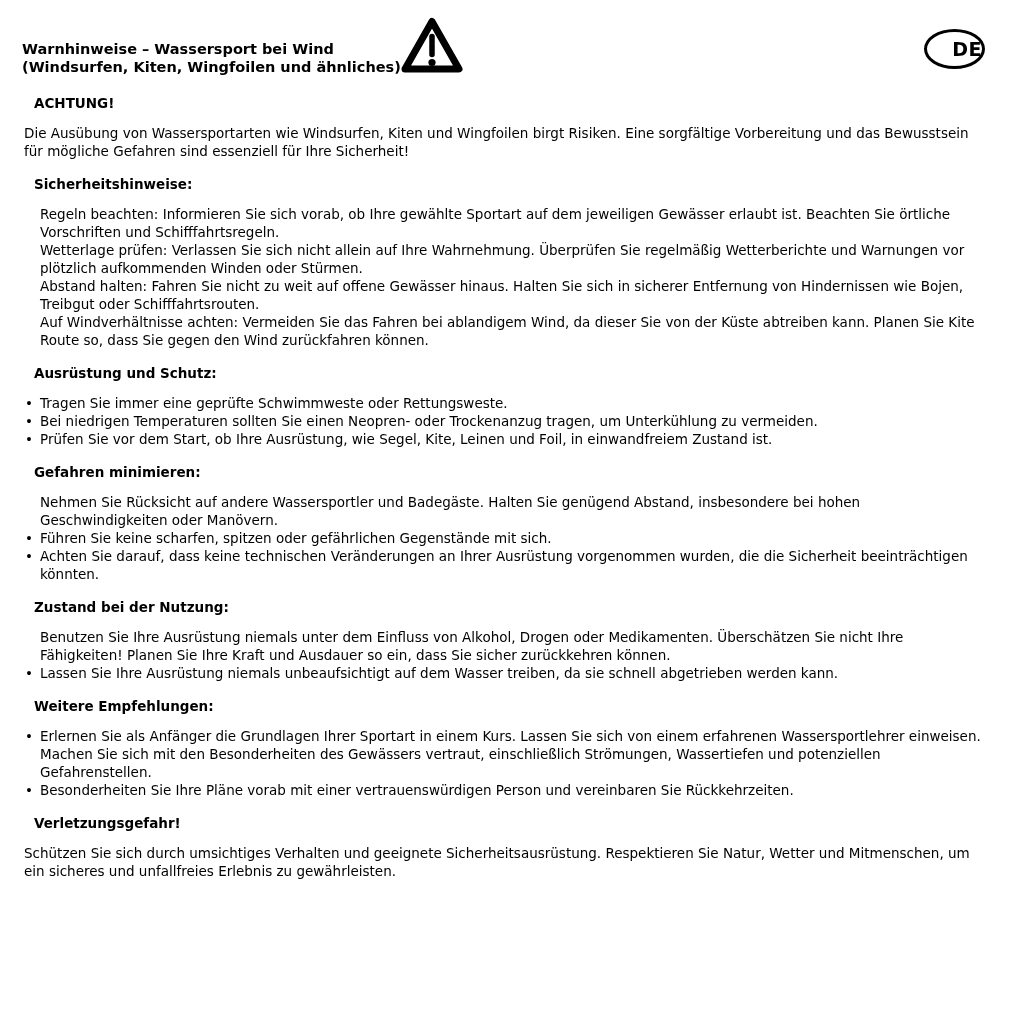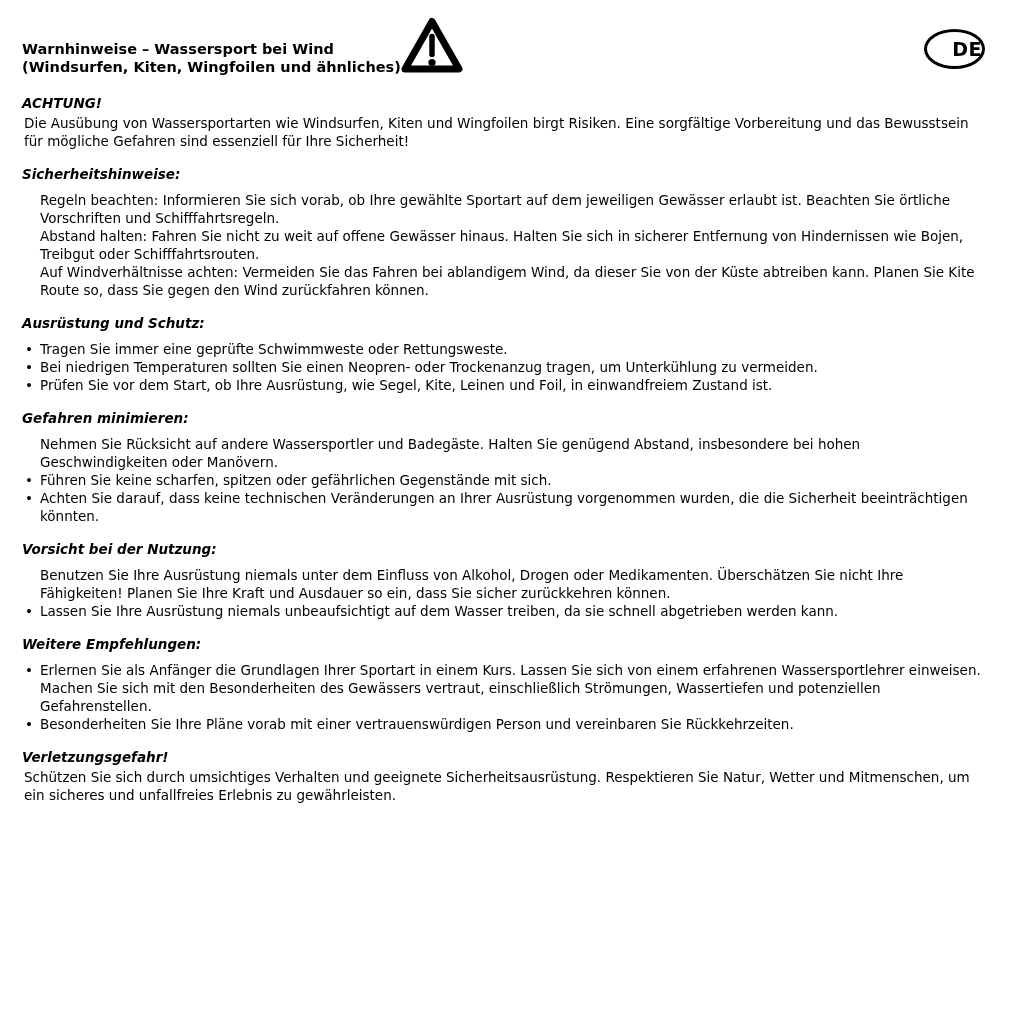--- a/index.html
+++ b/index.html
@@ -50,25 +50,24 @@
     border-radius: 50%;
     display: flex;
     align-items: center;
     justify-content: flex-end;
     font-weight: bold;
     font-size: 19px;
     letter-spacing: 0.5px;
   }
   .section { margin-top: 15px; }
   .heading {
-    margin: 0;
+    margin: 12px;
     font-size: 13.5px;
     font-weight: bold;
     line-height: 18px;
-    font-style: italic;
   }
   .para { margin: 2px; }
   .list-content { margin: 8px 0 0 18px; }
   .item { position: relative; }
   .marker {
     position: absolute;
     left: -15px;
     top: 0;
   }
 </style>
@@ -92,20 +91,21 @@
   </header>
   <main>
       <section class="section">
         <h2 class="heading">ACHTUNG!</h2>
         <p class="para">Die Ausübung von Wassersportarten wie Windsurfen, Kiten und Wingfoilen birgt Risiken. Eine sorgfältige Vorbereitung und das Bewusstsein für mögliche Gefahren sind essenziell für Ihre Sicherheit!</p>
       </section>
       <section class="section">
         <h2 class="heading">Sicherheitshinweise:</h2>
         <div class="list-content">
           <div class="item"><span class="item-text">Regeln beachten: Informieren Sie sich vorab, ob Ihre gewählte Sportart auf dem jeweiligen Gewässer erlaubt ist. Beachten Sie örtliche Vorschriften und Schifffahrtsregeln.</span></div>
+          <div class="item"><span class="item-text">Wetterlage prüfen: Verlassen Sie sich nicht allein auf Ihre Wahrnehmung. Überprüfen Sie regelmäßig Wetterberichte und Warnungen vor plötzlich aufkommenden Winden oder Stürmen.</span></div>
           <div class="item"><span class="item-text">Abstand halten: Fahren Sie nicht zu weit auf offene Gewässer hinaus. Halten Sie sich in sicherer Entfernung von Hindernissen wie Bojen, Treibgut oder Schifffahrtsrouten.</span></div>
           <div class="item"><span class="item-text">Auf Windverhältnisse achten: Vermeiden Sie das Fahren bei ablandigem Wind, da dieser Sie von der Küste abtreiben kann. Planen Sie Kite Route so, dass Sie gegen den Wind zurückfahren können.</span></div>
         </div>
       </section>
       <section class="section">
         <h2 class="heading">Ausrüstung und Schutz:</h2>
         <div class="list-content">
           <div class="item"><span class="marker">•</span><span class="item-text">Tragen Sie immer eine geprüfte Schwimmweste oder Rettungsweste.</span></div>
           <div class="item"><span class="marker">•</span><span class="item-text">Bei niedrigen Temperaturen sollten Sie einen Neopren- oder Trockenanzug tragen, um Unterkühlung zu vermeiden.</span></div>
           <div class="item"><span class="marker">•</span><span class="item-text">Prüfen Sie vor dem Start, ob Ihre Ausrüstung, wie Segel, Kite, Leinen und Foil, in einwandfreiem Zustand ist.</span></div>
@@ -113,21 +113,21 @@
       </section>
       <section class="section">
         <h2 class="heading">Gefahren minimieren:</h2>
         <div class="list-content">
           <div class="item"><span class="item-text">Nehmen Sie Rücksicht auf andere Wassersportler und Badegäste. Halten Sie genügend Abstand, insbesondere bei hohen Geschwindigkeiten oder Manövern.</span></div>
           <div class="item"><span class="marker">•</span><span class="item-text">Führen Sie keine scharfen, spitzen oder gefährlichen Gegenstände mit sich.</span></div>
           <div class="item"><span class="marker">•</span><span class="item-text">Achten Sie darauf, dass keine technischen Veränderungen an Ihrer Ausrüstung vorgenommen wurden, die die Sicherheit beeinträchtigen könnten.</span></div>
         </div>
       </section>
       <section class="section">
-        <h2 class="heading">Vorsicht bei der Nutzung:</h2>
+        <h2 class="heading">Zustand bei der Nutzung:</h2>
         <div class="list-content">
           <div class="item"><span class="item-text">Benutzen Sie Ihre Ausrüstung niemals unter dem Einfluss von Alkohol, Drogen oder Medikamenten. Überschätzen Sie nicht Ihre Fähigkeiten! Planen Sie Ihre Kraft und Ausdauer so ein, dass Sie sicher zurückkehren können.</span></div>
           <div class="item"><span class="marker">•</span><span class="item-text">Lassen Sie Ihre Ausrüstung niemals unbeaufsichtigt auf dem Wasser treiben, da sie schnell abgetrieben werden kann.</span></div>
         </div>
       </section>
       <section class="section">
         <h2 class="heading">Weitere Empfehlungen:</h2>
         <div class="list-content">
           <div class="item"><span class="marker">•</span><span class="item-text">Erlernen Sie als Anfänger die Grundlagen Ihrer Sportart in einem Kurs. Lassen Sie sich von einem erfahrenen Wassersportlehrer einweisen.</span></div>
           <div class="item"><span class="item-text">Machen Sie sich mit den Besonderheiten des Gewässers vertraut, einschließlich Strömungen, Wassertiefen und potenziellen Gefahrenstellen.</span></div>

